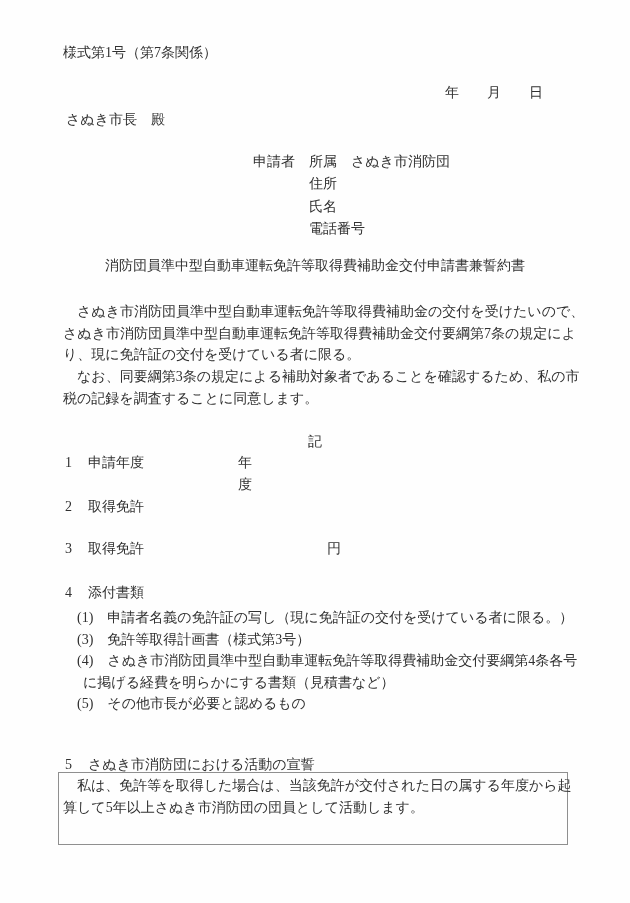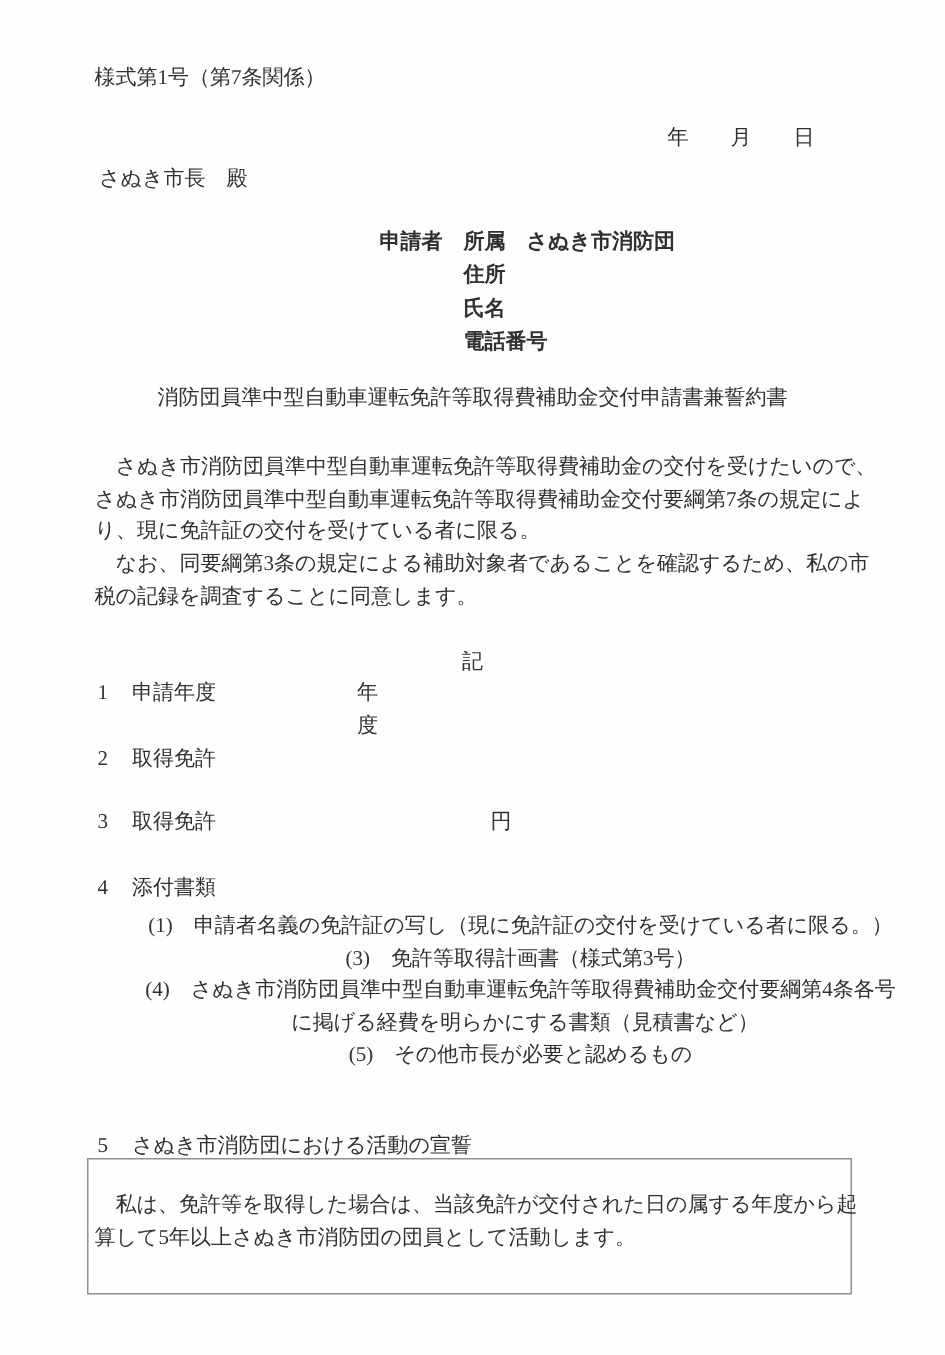--- a/index.html
+++ b/index.html
@@ -13,48 +13,48 @@
     color:#303030;
     line-height:21.5px;
     overflow:hidden;
   }
   .abs{position:absolute;}
   
   .form-number{top:42px;left:63px;}
   .date-line{top:82px;right:87px;text-align:right;}
   .addressee{top:109px;left:66px;}
   
-  .applicant{top:151px;left:253px;display:flex;line-height:22.4px;font-weight:bold;}
+  .applicant{top:151px;left:253px;display:flex;line-height:22.4px;}
   .app-label{width:56px;}
   .app-row{display:flex;gap:14px;}
   
   .doc-title{top:255px;left:0;width:630px;text-align:center;white-space:nowrap;}
   
   .para{left:63px;width:560px;white-space:pre-line;}
   .para1{top:301px;}
   .para2{top:366px;}
   .record-marker{top:431px;left:0;width:630px;text-align:center;}
   
   .item{left:65px;display:flex;}
   .item .num{width:23px;}
   .item .suffix{position:absolute;top:0;}
   .item1{top:452px;} .item1 .suffix{left:173px;}
   .item2{top:496px;}
   .item3{top:538px;} .item3 .suffix{left:262px;}
   .item4{top:582px;}
   .item5{top:754px;}
   
-  .attachments{top:607px;left:77px;width:540px;text-align:center;}
+  .attachments{top:607px;left:77px;width:540px;}
   .att{white-space:pre;line-height:21.5px;}
   .att4{padding-left:6px;text-indent:-6px;}
   
   .pledge-box{
     top:772px;left:58px;width:504px;height:69px;
     border:1.5px solid #8f8f8f;
-    padding:20px 0 0 4px;
+    padding:2px 0 0 4px;
   }
   .pledge-text{white-space:pre;line-height:21.5px;}
   .signer{margin-top:3px;text-align:center;padding-left:37px;}
 </style>
 </head>
 <body>
 
 <div class="page">
 
   <div class="abs form-number">様式第1号（第7条関係）</div>

